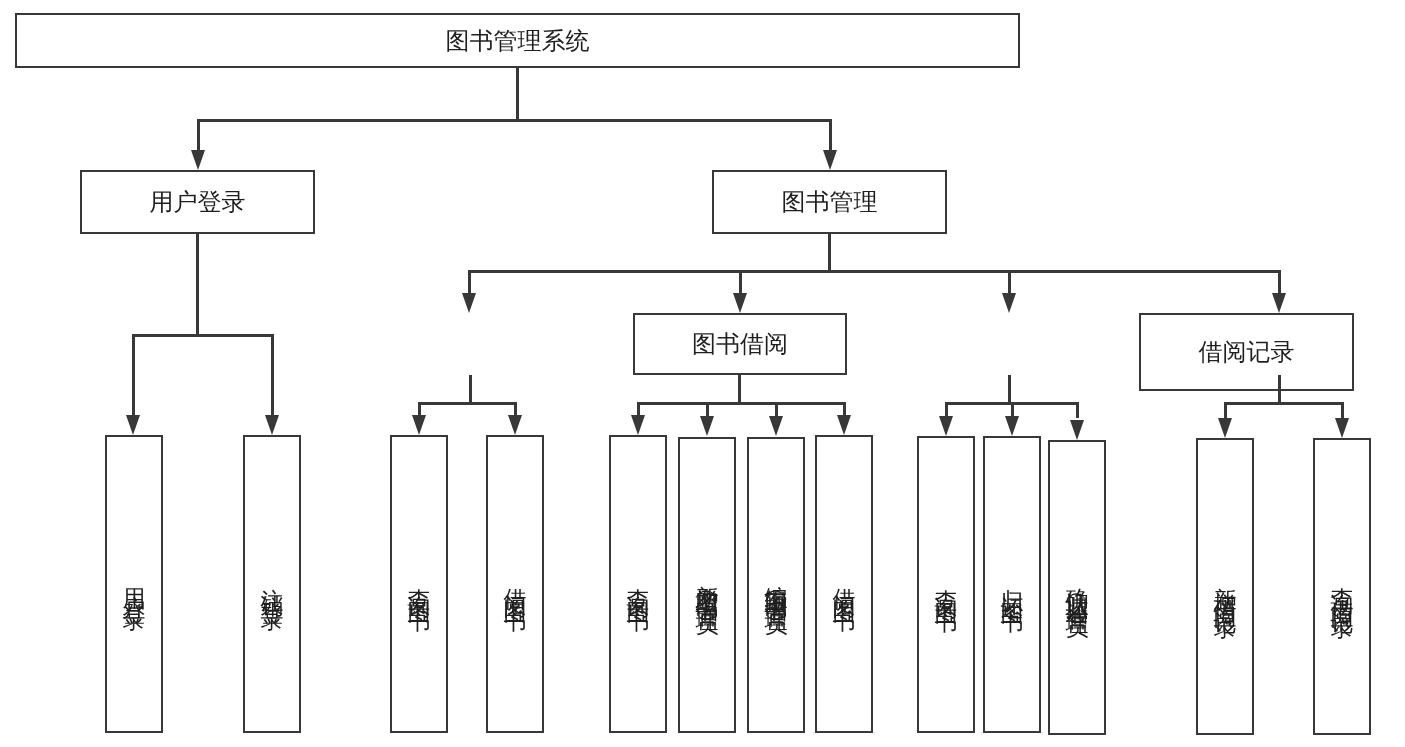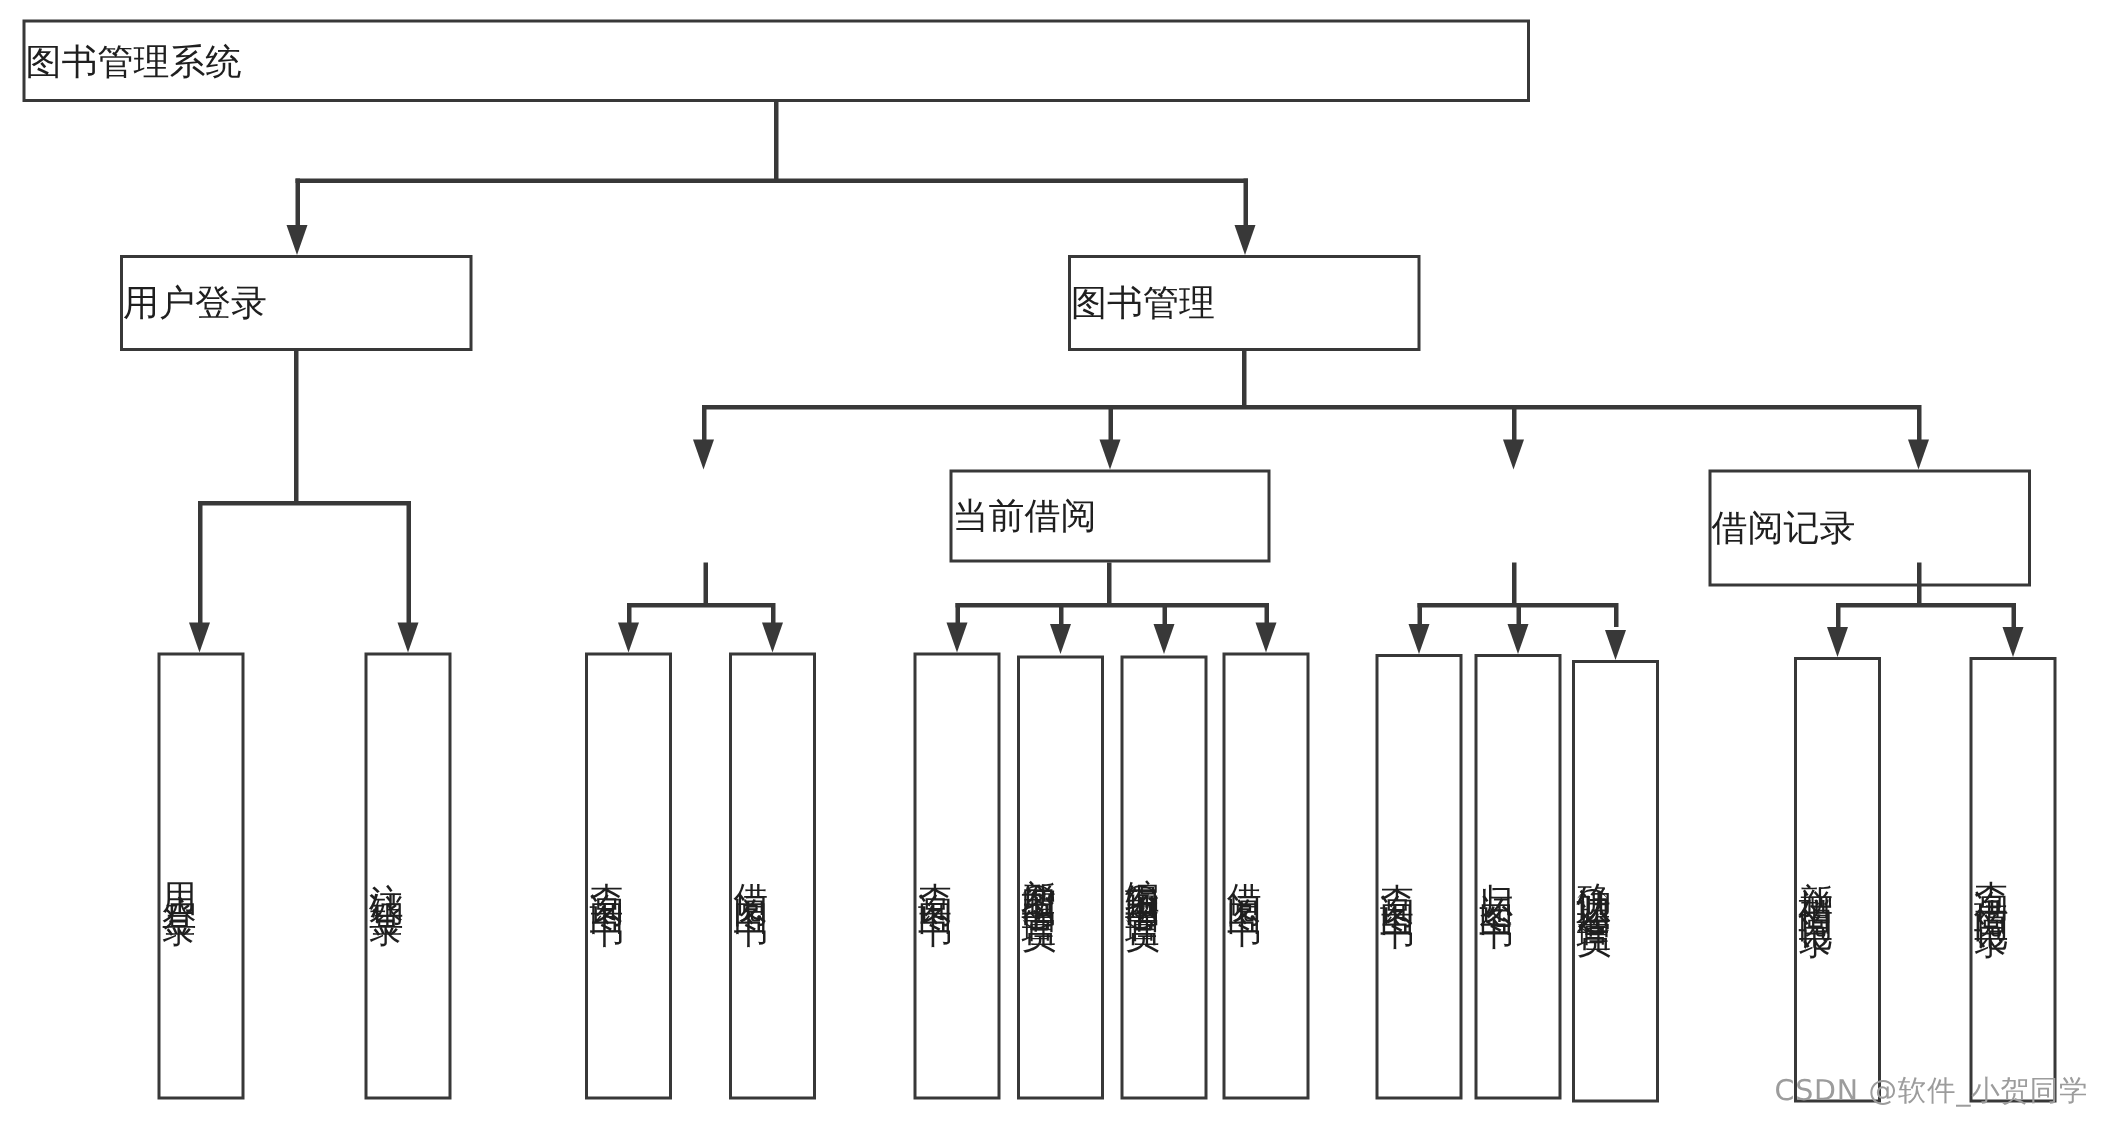--- a/index.html
+++ b/index.html
@@ -2,21 +2,21 @@
 <html><head>
 <meta charset="utf-8">
 <style>
   html,body{margin:0;padding:0;background:#ffffff;}
   .canvas{
     position:relative;width:1405px;height:747px;background:#ffffff;overflow:hidden;
     font-family:"DejaVu Sans","Liberation Sans",sans-serif;color:#212121;
   }
   .node{
     position:absolute;box-sizing:border-box;border:2.5px solid #383838;background:#ffffff;
-    display:flex;align-items:center;justify-content:flex-start;
+    display:flex;align-items:center;justify-content:center;
   }
   .node .hlabel{font-size:24px;white-space:nowrap;color:#1f1f1f;}
   .node .vlabel{
     writing-mode:vertical-rl;text-orientation:mixed;
     font-size:23px;line-height:1;letter-spacing:7px;color:#1f1f1f;white-space:nowrap;
   }
   .line{position:absolute;background:#383838;}
   .arrowhead{
     position:absolute;width:0;height:0;
     border-left:7px solid transparent;border-right:7px solid transparent;
@@ -37,21 +37,21 @@
   </div>
 
   <div class="node" style="left:80px;top:170px;width:235px;height:64px;">
     <span class="hlabel">用户登录</span>
   </div>
   <div class="node" style="left:712px;top:170px;width:235px;height:64px;font-family:Liberation Serif, serif;">
     <span class="hlabel">图书管理</span>
   </div>
 
   <div class="node" style="left:633px;top:313px;width:214px;height:62px;">
-    <span class="hlabel">当前借阅</span>
+    <span class="hlabel">图书借阅</span>
   </div>
   <div class="node" style="left:1139px;top:313px;width:215px;height:78px;">
     <span class="hlabel">借阅记录</span>
   </div>
 
   <div class="node" style="left:105px;top:435px;width:58px;height:298px;">
     <span class="vlabel">用户登录</span>
   </div>
   <div class="node" style="left:243px;top:435px;width:58px;height:298px;">
     <span class="vlabel">注销登录</span>
@@ -146,15 +146,14 @@
   <div class="line" style="left:1076px;top:402px;width:2.5px;height:16px;"></div>
   <div class="arrowhead" style="left:1070px;top:420px;"></div>
 
   <div class="line" style="left:1278px;top:375px;width:2.5px;height:29px;"></div>
   <div class="line" style="left:1224px;top:402px;width:119px;height:2.5px;"></div>
   <div class="line" style="left:1224px;top:402px;width:2.5px;height:16px;"></div>
   <div class="arrowhead" style="left:1218px;top:418px;"></div>
   <div class="line" style="left:1341px;top:402px;width:2.5px;height:16px;"></div>
   <div class="arrowhead" style="left:1335px;top:418px;"></div>
 
-  <div class="watermark">CSDN @软件_小贺同学</div>
 
 </div>
 
 </body></html>

